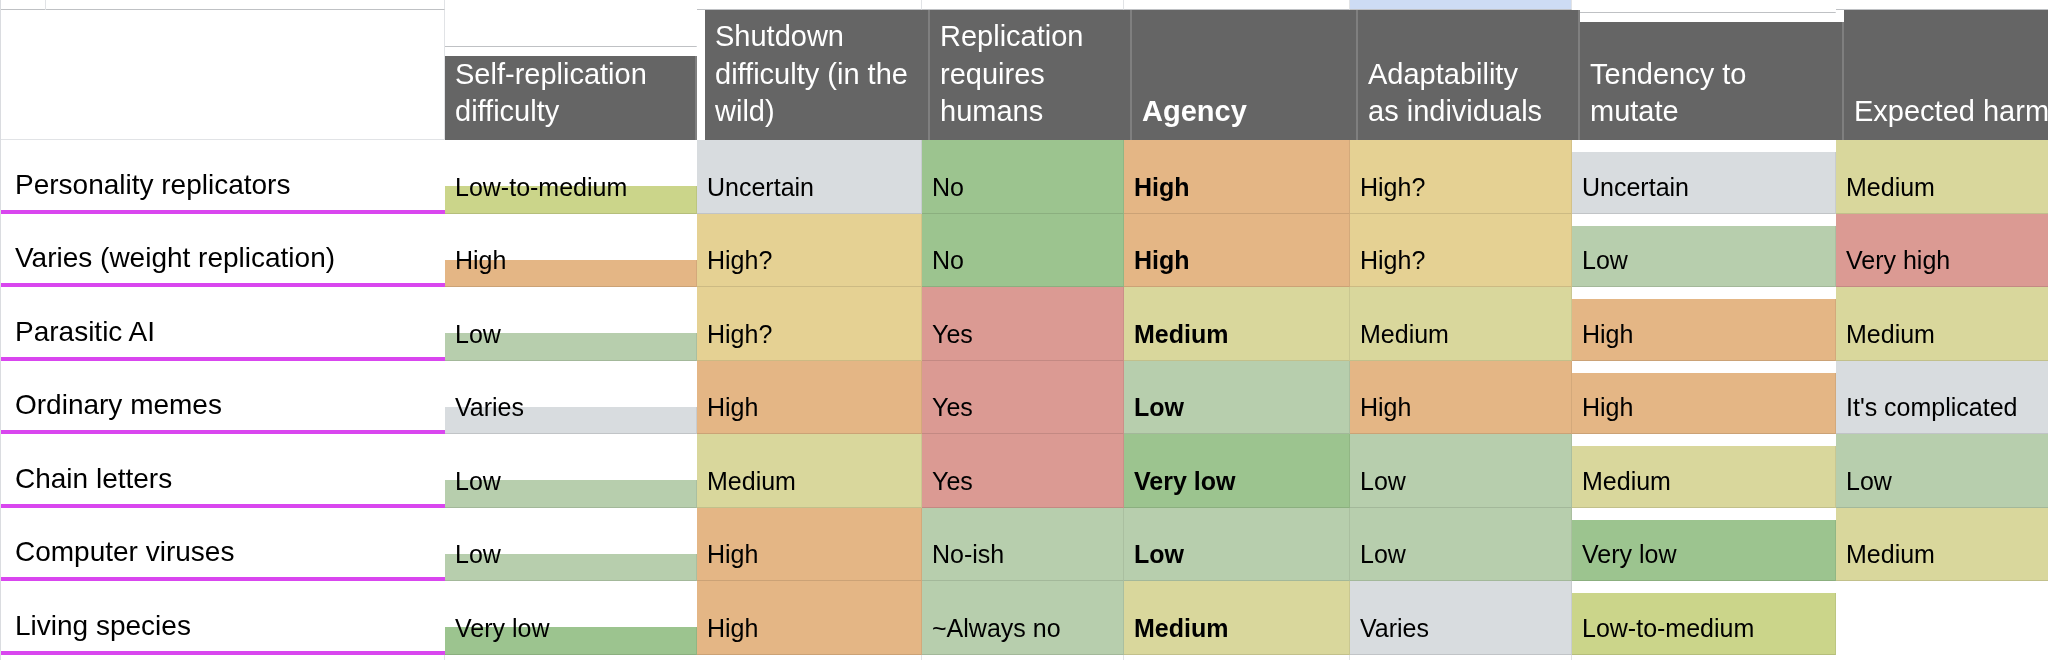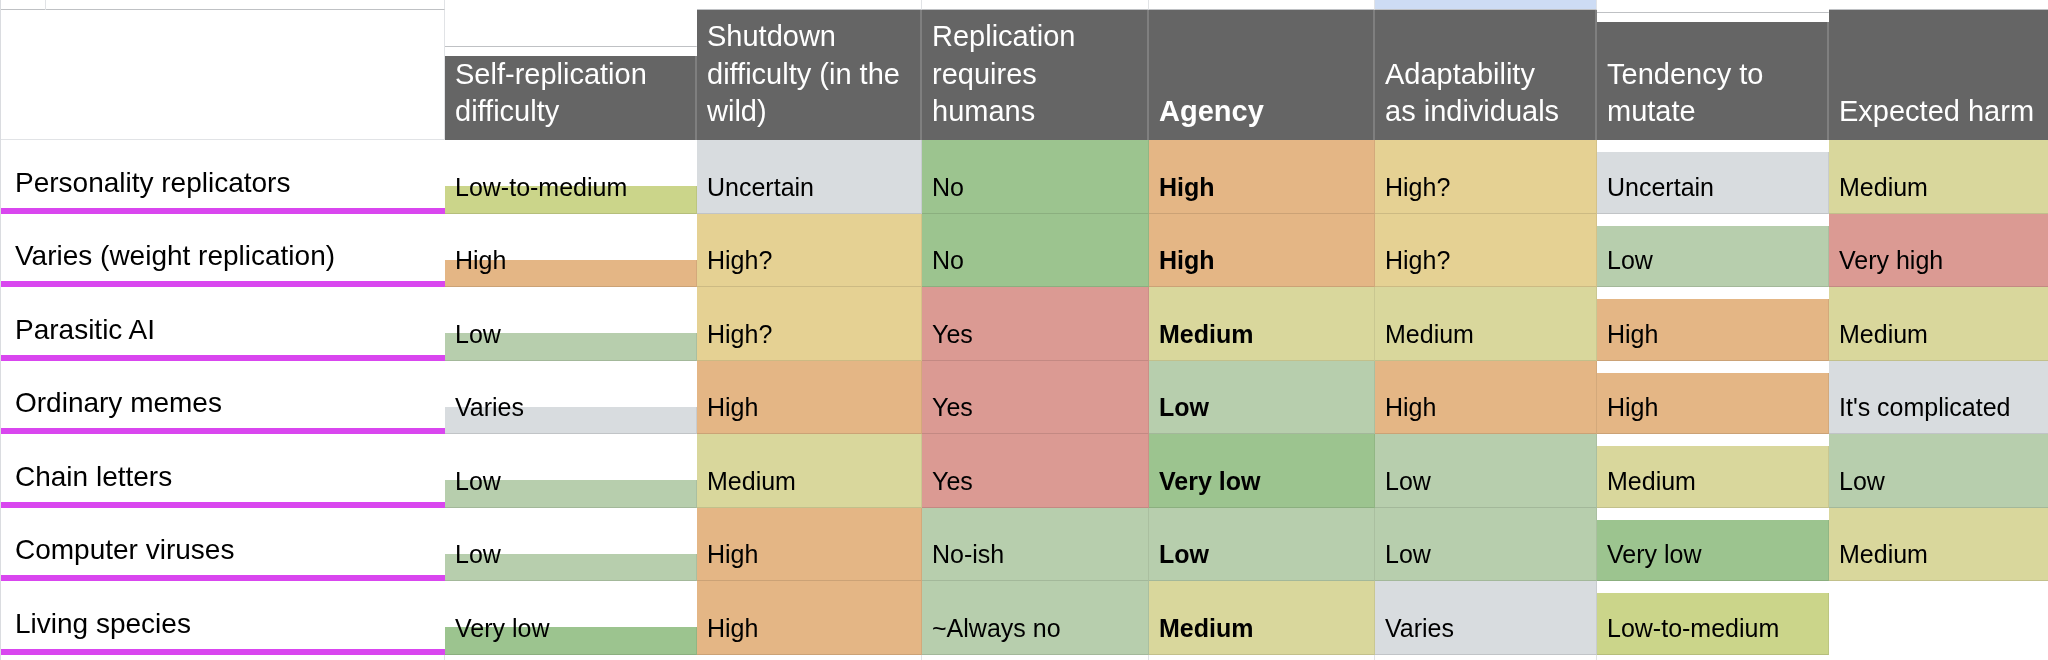--- a/index.html
+++ b/index.html
@@ -4,41 +4,41 @@
 <style>
   html,body{margin:0;padding:0;background:#ffffff;}
   body{width:2048px;height:660px;overflow:hidden;font-family:"Liberation Sans",sans-serif;}
   *{box-sizing:border-box;}
   .sheet{position:relative;width:2048px;height:660px;border-left:1px solid #dadce0;background:#fff;}
   .row{display:flex;width:2048px;}
   
   .c0{width:444px;flex:none;}
   .c1{width:252px;flex:none;margin-top:46px;}
   .c2{width:225px;flex:none;}
-  .c3{width:227px;flex:none;}
+  .c3{width:202px;flex:none;}
   .c4{width:226px;flex:none;font-weight:bold;}
   .c5{width:222px;flex:none;}
-  .c6{width:232px;flex:none;margin-top:12px;}
+  .c6{width:264px;flex:none;margin-top:12px;}
   .c7{width:233px;flex:none;}
   
   .strip{height:10px;}
   .strip .cell{background:#fff;border-right:1px solid #e1e3e6;border-bottom:1px solid #bfc1c4;}
   .bstrip{height:5.5px;}
   .bstrip .cell{background:#fff;border-right:1px solid #e1e3e6;}
   
   .hdr{height:130px;}
   .hdr .cell{display:flex;align-items:flex-end;padding:0 10px 9px 10px;color:#ffffff;
              font-size:29px;line-height:1.3;border-right:2px solid #7f7f7f;}
   .hdr .pad5{padding-right:22px;}
   .hdr .pad7{border-right:none;}
   .hdr .corner{background:#ffffff;border-right:1px solid #e1e3e6;border-bottom:1px solid #e1e3e6;}
   
   .drow{height:73.5px;}
   .label-cell{display:flex;align-items:flex-end;padding:0 8px 11px 14px;font-size:28px;color:#000;
-              background:#fff;border-bottom:6px solid #d946ef;line-height:1;}
+              background:#fff;border-bottom:4px solid #d946ef;line-height:1;}
   .vcell{display:flex;align-items:flex-end;padding:0 8px 13px 10px;font-size:25px;color:#000;line-height:1;
          border-right:1px solid rgba(0,0,0,0.07);border-bottom:1px solid rgba(0,0,0,0.10);}
   .stub{position:absolute;left:44px;top:0;height:10px;width:0;border-left:1px solid #e1e3e6;}
 </style>
 </head>
 <body>
 
 <div class="sheet">
 
   <div class="row strip">
@@ -49,21 +49,21 @@
     <div class="cell c4"></div>
     <div class="cell c5" style="background: rgb(205, 220, 244);"></div>
     <div class="cell c6"></div>
     <div class="cell c7"></div>
     <div class="stub"></div>
   </div>
 
   <div class="row hdr">
     <div class="cell c0 corner"></div>
     <div class="cell c1" style="background: rgb(101, 101, 101);">Self-replication difficulty</div>
-    <div class="cell c2" style="background: rgb(101, 101, 101);">Shutdown difficulty (in the wild)</div>
+    <div class="cell c2" style="background: rgb(101, 101, 101); margin-left: 8px;">Shutdown difficulty (in the wild)</div>
     <div class="cell c3" style="background: rgb(101, 101, 101);">Replication requires humans</div>
     <div class="cell c4" style="background: rgb(101, 101, 101);">Agency</div>
     <div class="cell c5 pad5" style="background: rgb(101, 101, 101);">Adaptability as individuals</div>
     <div class="cell c6" style="background: rgb(101, 101, 101);">Tendency to mutate</div>
     <div class="cell c7 pad7" style="background: rgb(101, 101, 101);">Expected harm</div>
   </div>
 
   <div class="row drow">
     <div class="label-cell c0">Personality replicators</div>
     <div class="vcell c1" style="background: rgb(203, 213, 138);">Low-to-medium</div>

